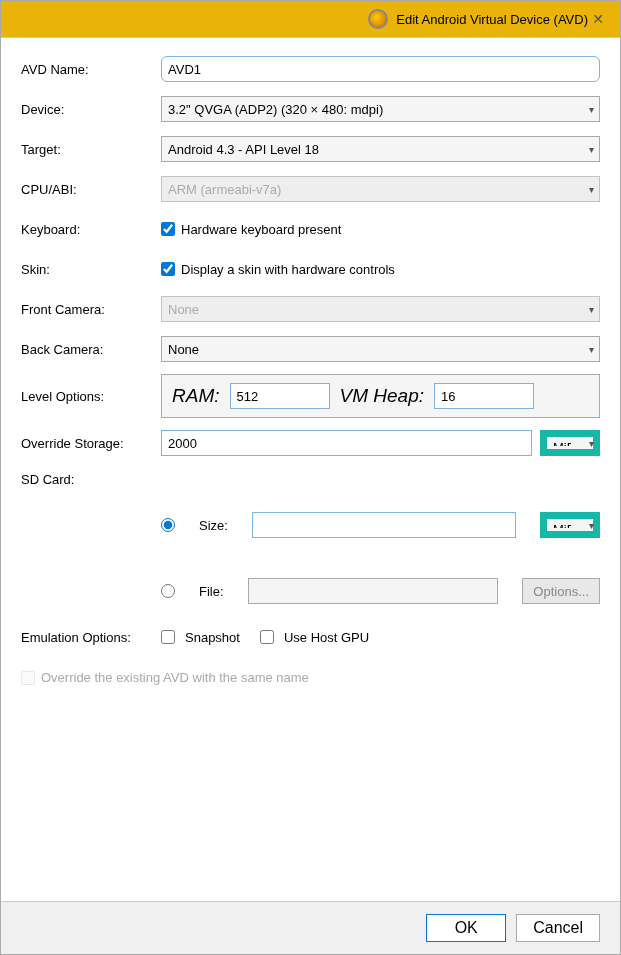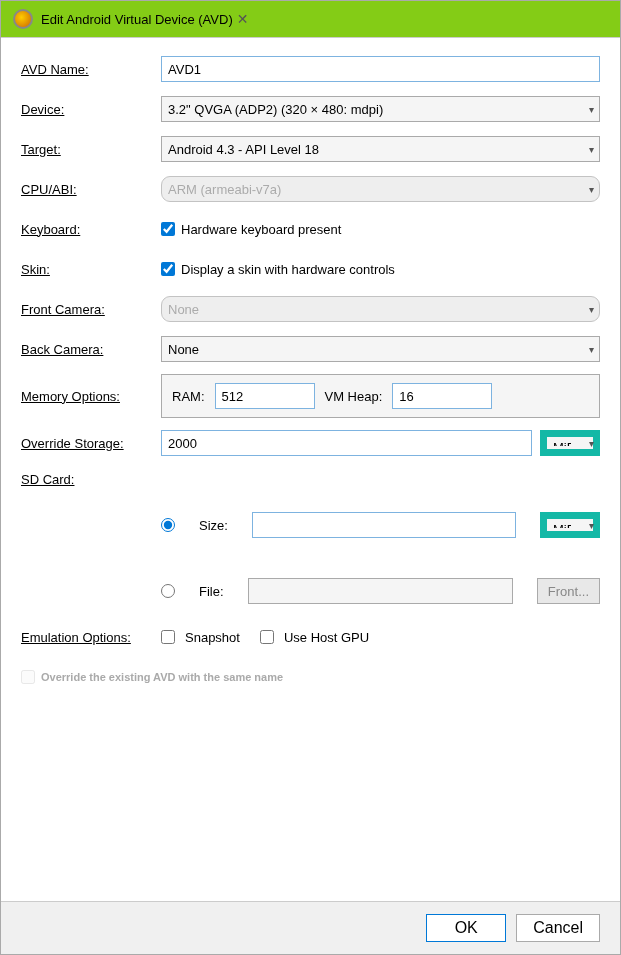--- a/index.html
+++ b/index.html
@@ -15,26 +15,26 @@
     .dialog {
       background: #ffffff;
       border: 1px solid #aaaaaa;
       width: 621px;
       min-height: 955px;
       display: flex;
       flex-direction: column;
       box-shadow: 2px 2px 8px rgba(0,0,0,0.3);
     }
     .title-bar {
-      background: #84cc16;
+      background: #eab308;
       border-bottom: 1px solid #cccccc;
       padding: 8px 12px;
       display: flex;
       align-items: center;
-      justify-content: flex-start;
+      justify-content: flex-end;
     }
     .title-bar-left {
       display: flex;
       align-items: center;
       gap: 8px;
     }
     .title-icon {
       width: 20px;
       height: 20px;
       border-radius: 50%;
@@ -72,35 +72,35 @@
       margin-bottom: 10px;
       min-height: 30px;
     }
     .form-label {
       width: 140px;
       flex-shrink: 0;
       text-align: left;
       color: #000;
       padding-right: 10px;
       font-size: 13px;
-      text-decoration: underline;
     }
     .form-control-area {
       flex: 1;
     }
     input[type="text"] {
       border: 1px solid #7db3e0;
       padding: 3px 6px;
       font-size: 13px;
       height: 26px;
       outline: none;
       background: #fff;
     }
     .avd-name-input {
       width: 100%;
+      border-radius: 6px;
     }
     .select-wrapper {
       position: relative;
       display: inline-flex;
       align-items: center;
       width: 100%;
     }
     select {
       appearance: none;
       -webkit-appearance: none;
@@ -111,21 +111,20 @@
       background: #f5f5f5;
       width: 100%;
       cursor: pointer;
       outline: none;
       color: #000;
     }
     select:disabled {
       background: #e8e8e8;
       color: #888;
       cursor: default;
-      border-radius: 9px;
     }
     .select-arrow {
       position: absolute;
       right: 6px;
       pointer-events: none;
       font-size: 10px;
       color: #555;
     }
     .checkbox-row {
       display: flex;
@@ -141,22 +140,23 @@
     .memory-box {
       border: 1px solid #aaaaaa;
       background: #f5f5f5;
       padding: 8px 10px;
       display: flex;
       align-items: center;
       gap: 10px;
       width: 100%;
     }
     .memory-label {
-      font-size: 13px;
+      font-size: 19px;
       color: #000;
+      font-style: italic;
     }
     .memory-input {
       width: 100px;
       height: 24px;
       border: 1px solid #7db3e0;
       padding: 2px 5px;
       font-size: 13px;
     }
     .storage-row {
       display: flex;
@@ -237,22 +237,21 @@
       align-items: center;
       gap: 6px;
       margin-top: 8px;
       margin-bottom: 10px;
     }
     .override-row input[type="checkbox"]:disabled {
       opacity: 0.5;
     }
     .override-label {
       color: #aaaaaa;
-      font-size: 11px;
-      font-weight: bold;
+      font-size: 13px;
     }
     .spacer {
       flex: 1;
     }
     .button-bar {
       border-top: 1px solid #cccccc;
       padding: 12px 20px;
       display: flex;
       justify-content: flex-end;
       gap: 10px;
@@ -372,21 +371,21 @@
         <div class="select-wrapper">
           <select>
             <option>None</option>
           </select>
           <span class="select-arrow">▾</span>
         </div>
       </div>
     </div>
 
     <div class="form-row">
-      <span class="form-label">Memory Options:</span>
+      <span class="form-label">Level Options:</span>
       <div class="form-control-area">
         <div class="memory-box">
           <span class="memory-label">RAM:</span>
           <input type="text" class="memory-input" value="512" style="">
           <span class="memory-label">VM Heap:</span>
           <input type="text" class="memory-input" value="16" style="">
         </div>
       </div>
     </div>
 
@@ -420,21 +419,21 @@
               <option>GiB</option>
             </select>
             <span class="select-arrow">▾</span>
           </div>
         </div>
 
         <div class="sdcard-row">
           <input type="radio" name="sdcard" style="">
           <span>File:</span>
           <input type="text" class="sdcard-input" style="background: rgb(245, 245, 245); border-color: rgb(170, 170, 170);">
-          <button class="browse-btn">Front...</button>
+          <button class="browse-btn">Options...</button>
         </div>
       </div>
     </div>
 
     <div class="form-row">
       <span class="form-label">Emulation Options:</span>
       <div class="form-control-area">
         <div class="emulation-row">
           <div class="emulation-option">
             <input type="checkbox" style="">

